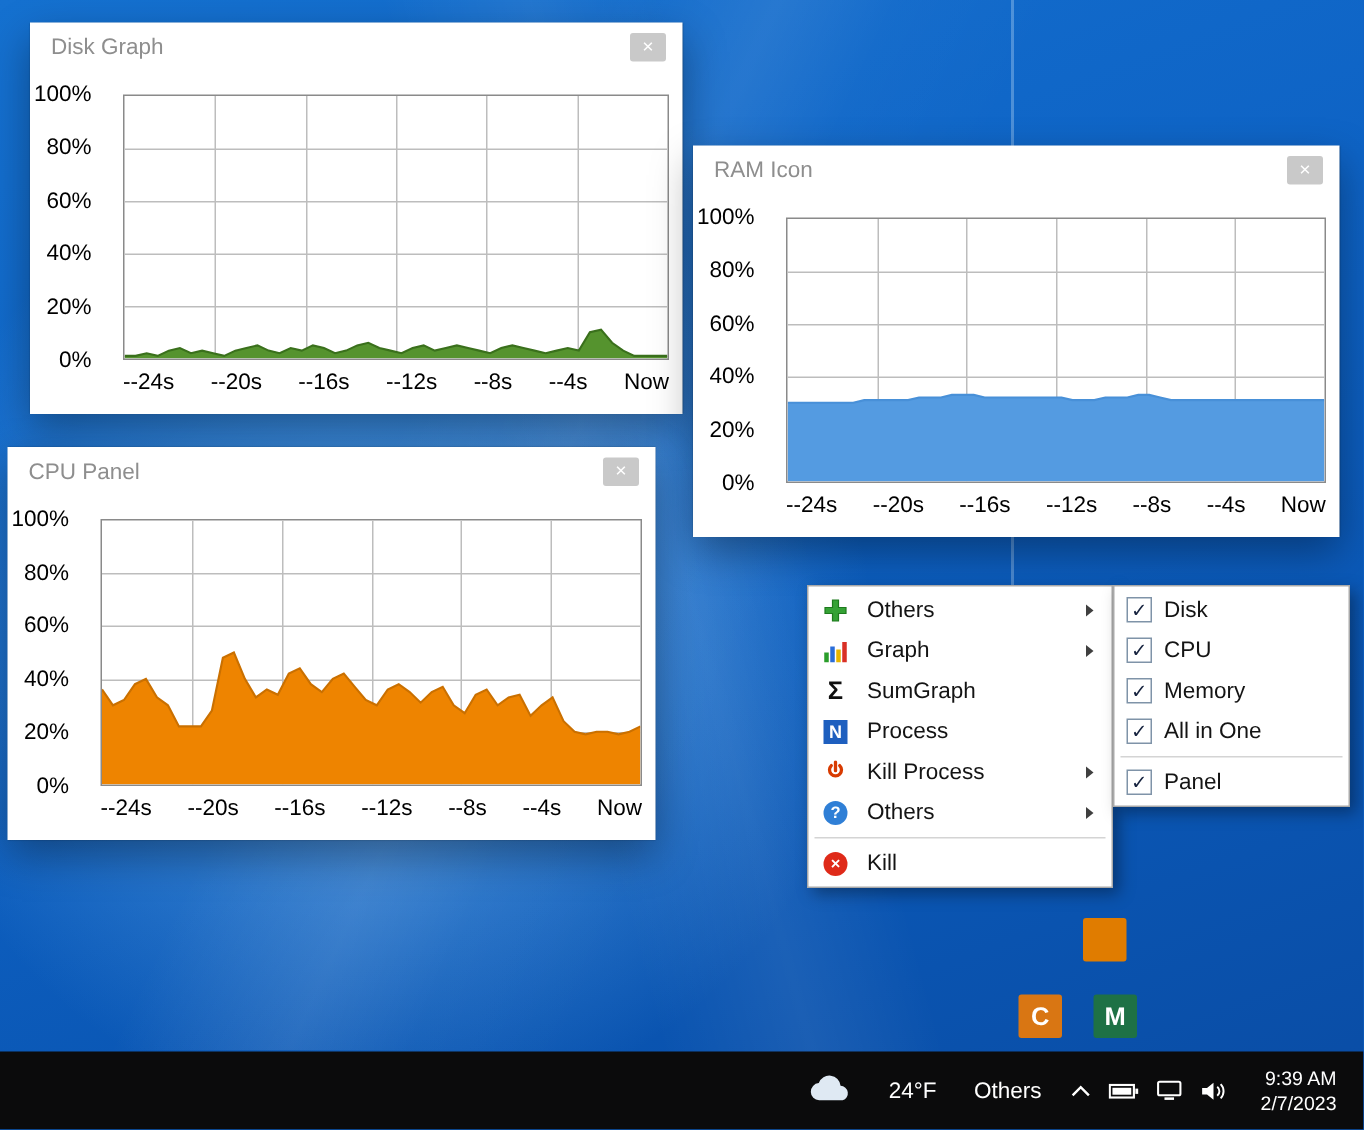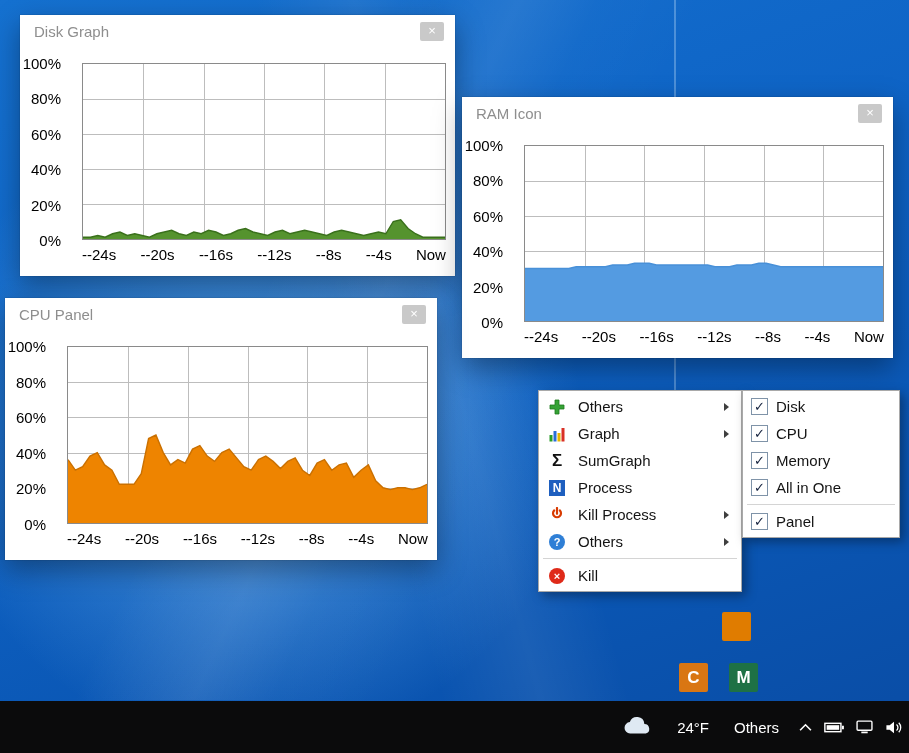--- a/index.html
+++ b/index.html
@@ -328,14 +328,18 @@
           <rect x="1" y="1" width="14" height="8.5" rx="1" fill="none" stroke="#fff" stroke-width="1.3"></rect>
           <rect x="5" y="10.8" width="6" height="1.6" fill="#fff"></rect>
         </svg>
     </button>
     <button class="tray-btn">
       <svg viewBox="0 0 16 12" width="18" height="13">
           <path d="M1 4 h3 l4-3.2 v10.4 L4 8 H1 Z" fill="#fff"></path>
           <path d="M10.3 3.2 a3.6 3.6 0 0 1 0 5.6 M12.4 1.6 a6.3 6.3 0 0 1 0 8.8" stroke="#fff" fill="none" stroke-width="1.2"></path>
         </svg>
     </button>
+    <div class="clock">
+      <span>9:39 AM</span>
+      <span>2/7/2023</span>
+    </div>
   </div>
 </div>
 
 </body></html>

